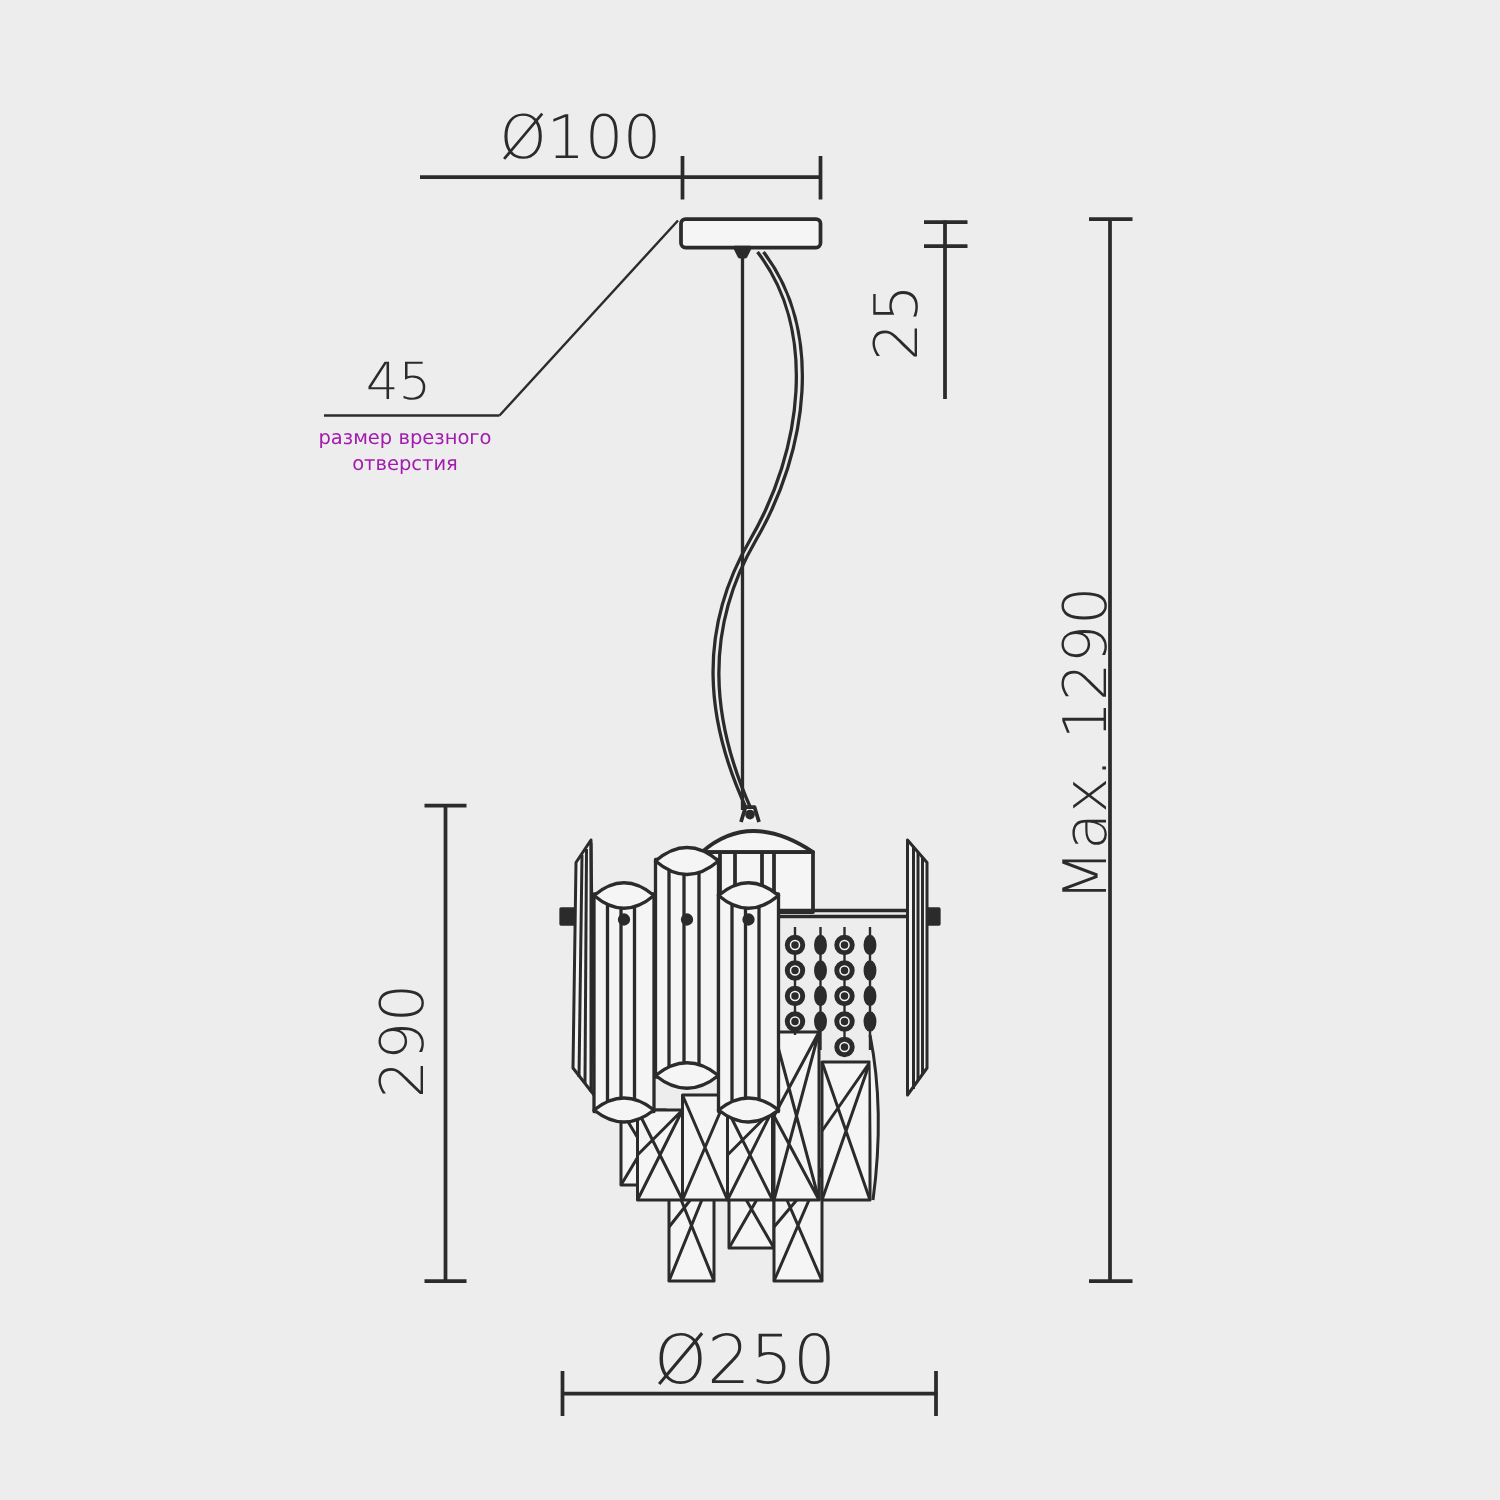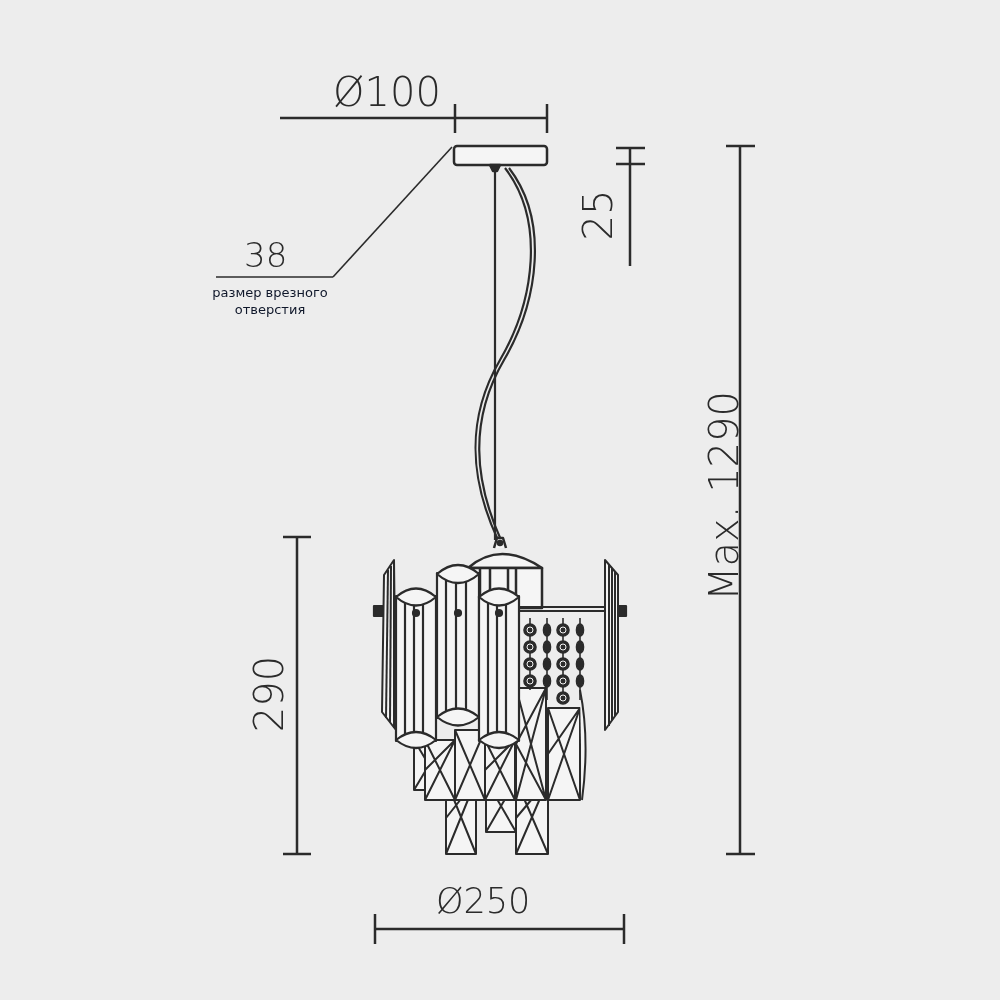--- a/index.html
+++ b/index.html
@@ -14,25 +14,25 @@
     .drawing { position: absolute; left: 0; top: 0; width: 1000px; height: 1000px; }
     .dim-label {
       position: absolute;
       font-family: "DejaVu Sans", sans-serif;
       font-weight: 300;
       color: #2b2b2b;
       white-space: nowrap;
       line-height: 1;
     }
     .lbl-d100 { left: 305px; top: 72px; font-size: 40px; letter-spacing: 0px; margin-left: 28px; }
-    .lbl-d250 { left: 436px; top: 884px; font-size: 35px; text-align: center; }
+    .lbl-d250 { left: 436px; top: 884px; font-size: 45px; text-align: center; }
     .lbl-85   { left: 244px; top: 238px; font-size: 34px; }
     .lbl-hole {
       position: absolute; left: 196px; top: 284px; width: 148px;
-      text-align: center; font-size: 13px; line-height: 17px; color: #0f172a;
+      text-align: center; font-size: 13px; line-height: 17px; color: #a21caf;
     }
     .rot { position: absolute; transform-origin: center center; transform: rotate(-90deg); }
     .lbl-25   { left: 565px; top: 193px; width: 70px; height: 44px; font-size: 40px; text-align: center; }
     .lbl-290  { left: 211px; top: 672px; width: 120px; height: 44px; font-size: 40px; text-align: center; }
     .lbl-1290 { left: 576px; top: 474px; width: 300px; height: 44px; font-size: 40px; text-align: center; }
   </style>
 </head>
 <body>
 
 <svg class="drawing" viewBox="0 0 1000 1000" xmlns="http://www.w3.org/2000/svg">
@@ -204,18 +204,18 @@
         <line x1="506" y1="598" x2="506" y2="740"></line>
         <path d="M479 597 Q 499 580 519 597 Q 499 614 479 597 Z"></path>
         <path d="M479 740 Q 499 724 519 740 Q 499 756 479 740 Z"></path>
         <circle cx="499" cy="613" r="3" fill="#2b2b2b"></circle>
       </g>
     </g>
   </g>
 </svg>
 
 <div class="dim-label lbl-d100">Ø100</div>
-<div class="dim-label lbl-85">38</div>
+<div class="dim-label lbl-85">45</div>
 <div class="lbl-hole">размер врезного отверстия</div>
 <div class="dim-label rot lbl-25">25</div>
 <div class="dim-label rot lbl-1290">Max. 1290</div>
 <div class="dim-label rot lbl-290">290</div>
 <div class="dim-label lbl-d250">Ø250</div>
 
 </body></html>

